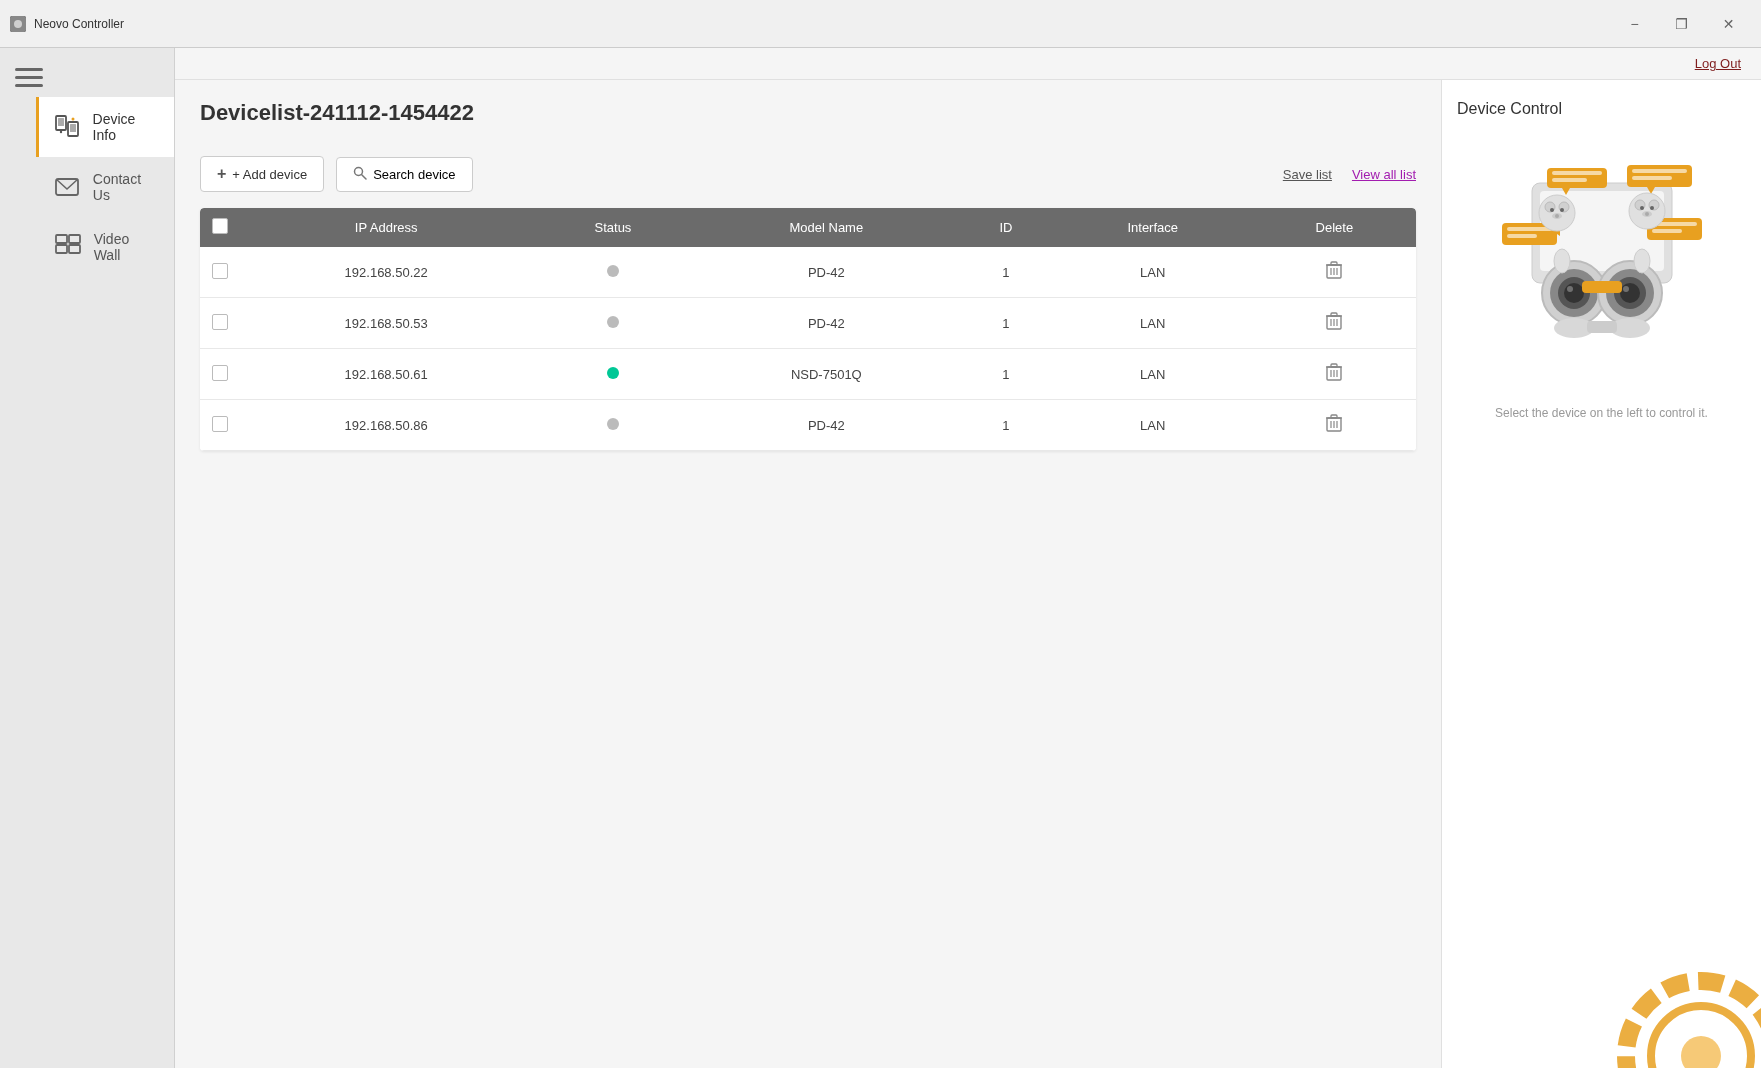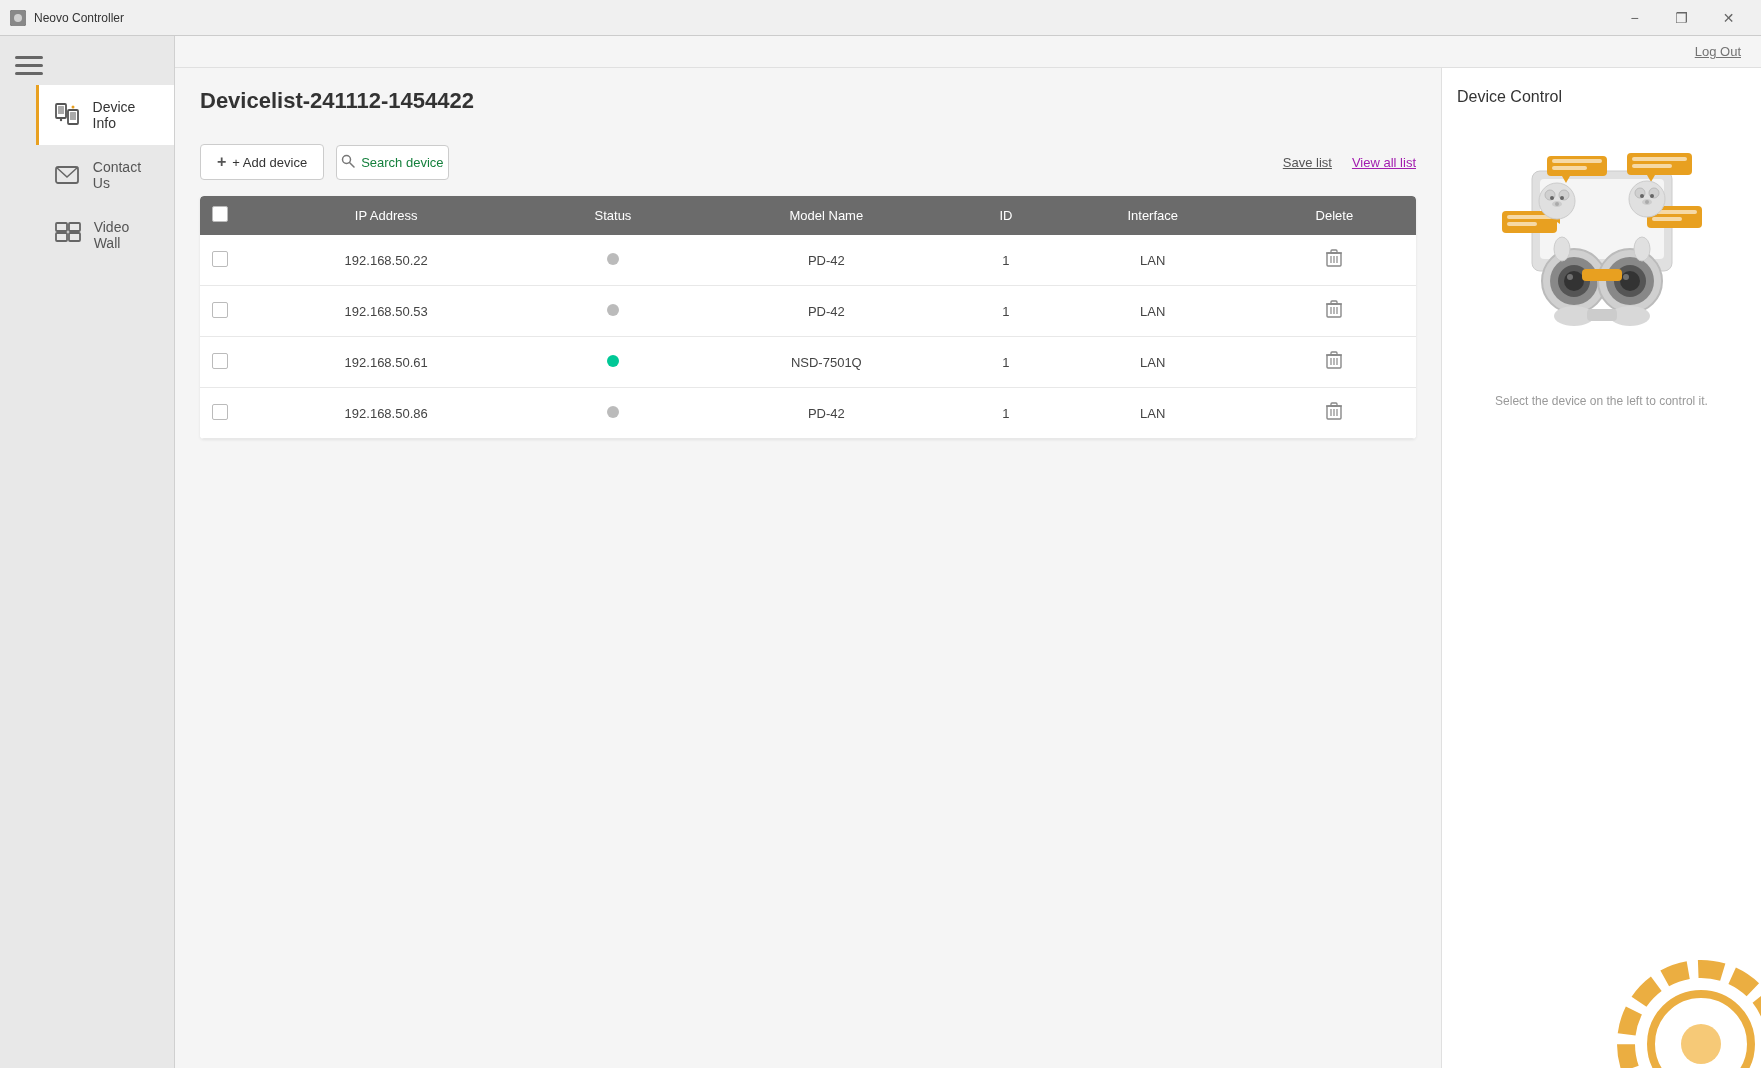--- a/index.html
+++ b/index.html
@@ -1,21 +1,21 @@
 <!DOCTYPE html>
 <html><head>
   <meta charset="utf-8">
   <style>
     * { margin: 0; padding: 0; box-sizing: border-box; }
     body { font-family: 'Segoe UI', Arial, sans-serif; background: #1a1a1a; width: 1761px; height: 1068px; overflow: hidden; }
 
     
     .title-bar {
       display: flex; align-items: center; justify-content: space-between;
-      background: #f0f0f0; height: 36px; padding: 0 10px;
+      background: #f0f0f0; height: 48px; padding: 0 10px;
       border-bottom: 1px solid #ccc; user-select: none;
     }
     .title-bar-left { display: flex; align-items: center; gap: 8px; }
     .title-bar-icon { width: 16px; height: 16px; background: #555; border-radius: 2px; }
     .title-bar-title { font-size: 12px; color: #333; }
     .title-bar-controls { display: flex; gap: 2px; }
     .title-bar-btn {
       width: 45px; height: 30px; border: none; background: transparent;
       cursor: pointer; font-size: 14px; color: #666; display: flex; align-items: center; justify-content: center;
     }
@@ -48,21 +48,21 @@
 
     
     .main-content {
       flex: 1; display: flex; flex-direction: column; background: #f5f5f5; overflow: hidden;
     }
     .top-bar {
       display: flex; align-items: center; justify-content: flex-end;
       padding: 8px 20px; background: #f5f5f5; border-bottom: 1px solid #e0e0e0;
     }
     .logout-btn {
-      background: none; border: none; cursor: pointer; color: #737373; font-size: 13px;
+      background: none; border: none; cursor: pointer; color: #7f1d1d; font-size: 13px;
       text-decoration: underline;
     }
 
     .content-area {
       display: flex; flex: 1; overflow: hidden;
     }
 
     
     .device-panel {
       flex: 1; padding: 20px 25px; background: #f5f5f5; overflow-y: auto;
@@ -75,22 +75,22 @@
     .toolbar-right { margin-left: auto; display: flex; gap: 20px; align-items: center; }
 
     .add-device-btn {
       display: flex; align-items: center; gap: 6px;
       padding: 8px 16px; background: white; border: 1px solid #ccc;
       border-radius: 4px; cursor: pointer; font-size: 13px; color: #333;
     }
 
     .search-device-btn {
       display: flex; align-items: center; gap: 6px;
-      padding: 8px 4px; background: white; border: 1px solid #ccc;
-      border-radius: 4px; cursor: pointer; font-size: 13px; color: #15803d;
+      padding: 8px 16px; background: white; border: 1px solid #ccc;
+      border-radius: 4px; cursor: pointer; font-size: 13px; color: #000000;
     }
 
     .save-list-btn {
       background: none; border: none; cursor: pointer; font-size: 13px; color: #555;
       text-decoration: underline;
     }
     .view-all-btn {
       background: none; border: none; cursor: pointer; font-size: 13px; color: #a21caf;
       text-decoration: underline; font-weight: 500;
     }

